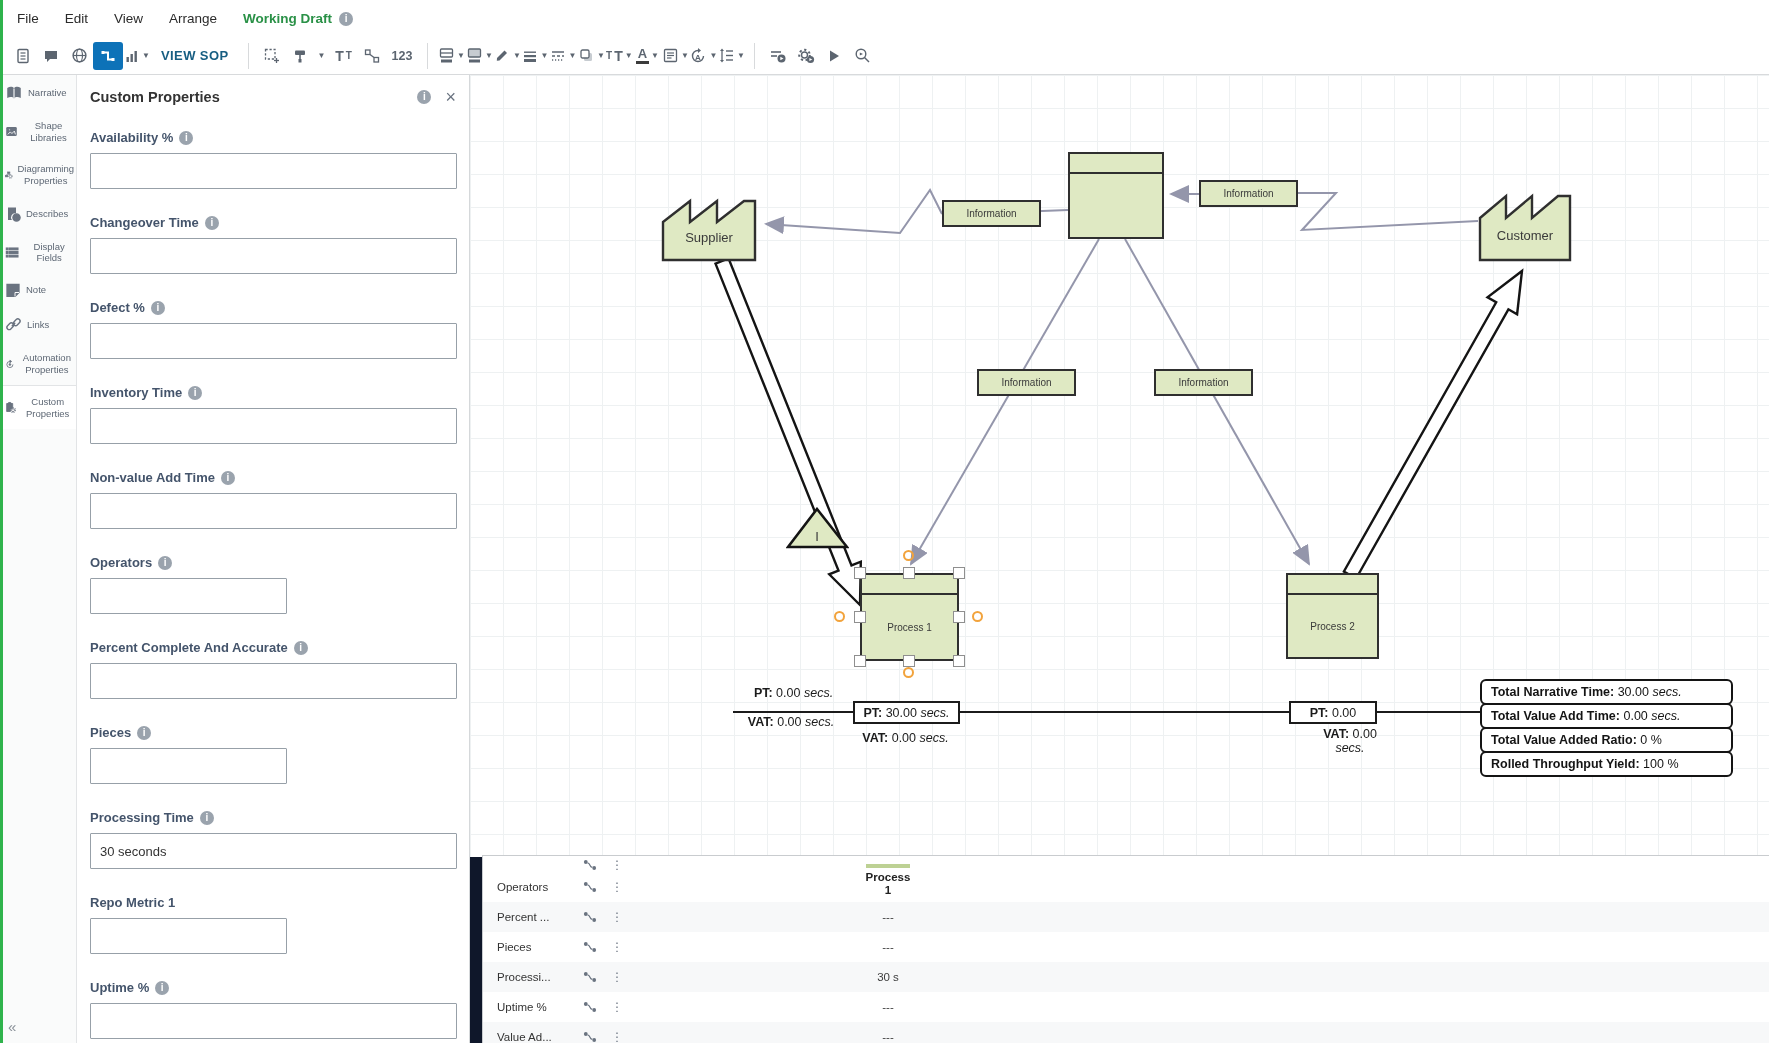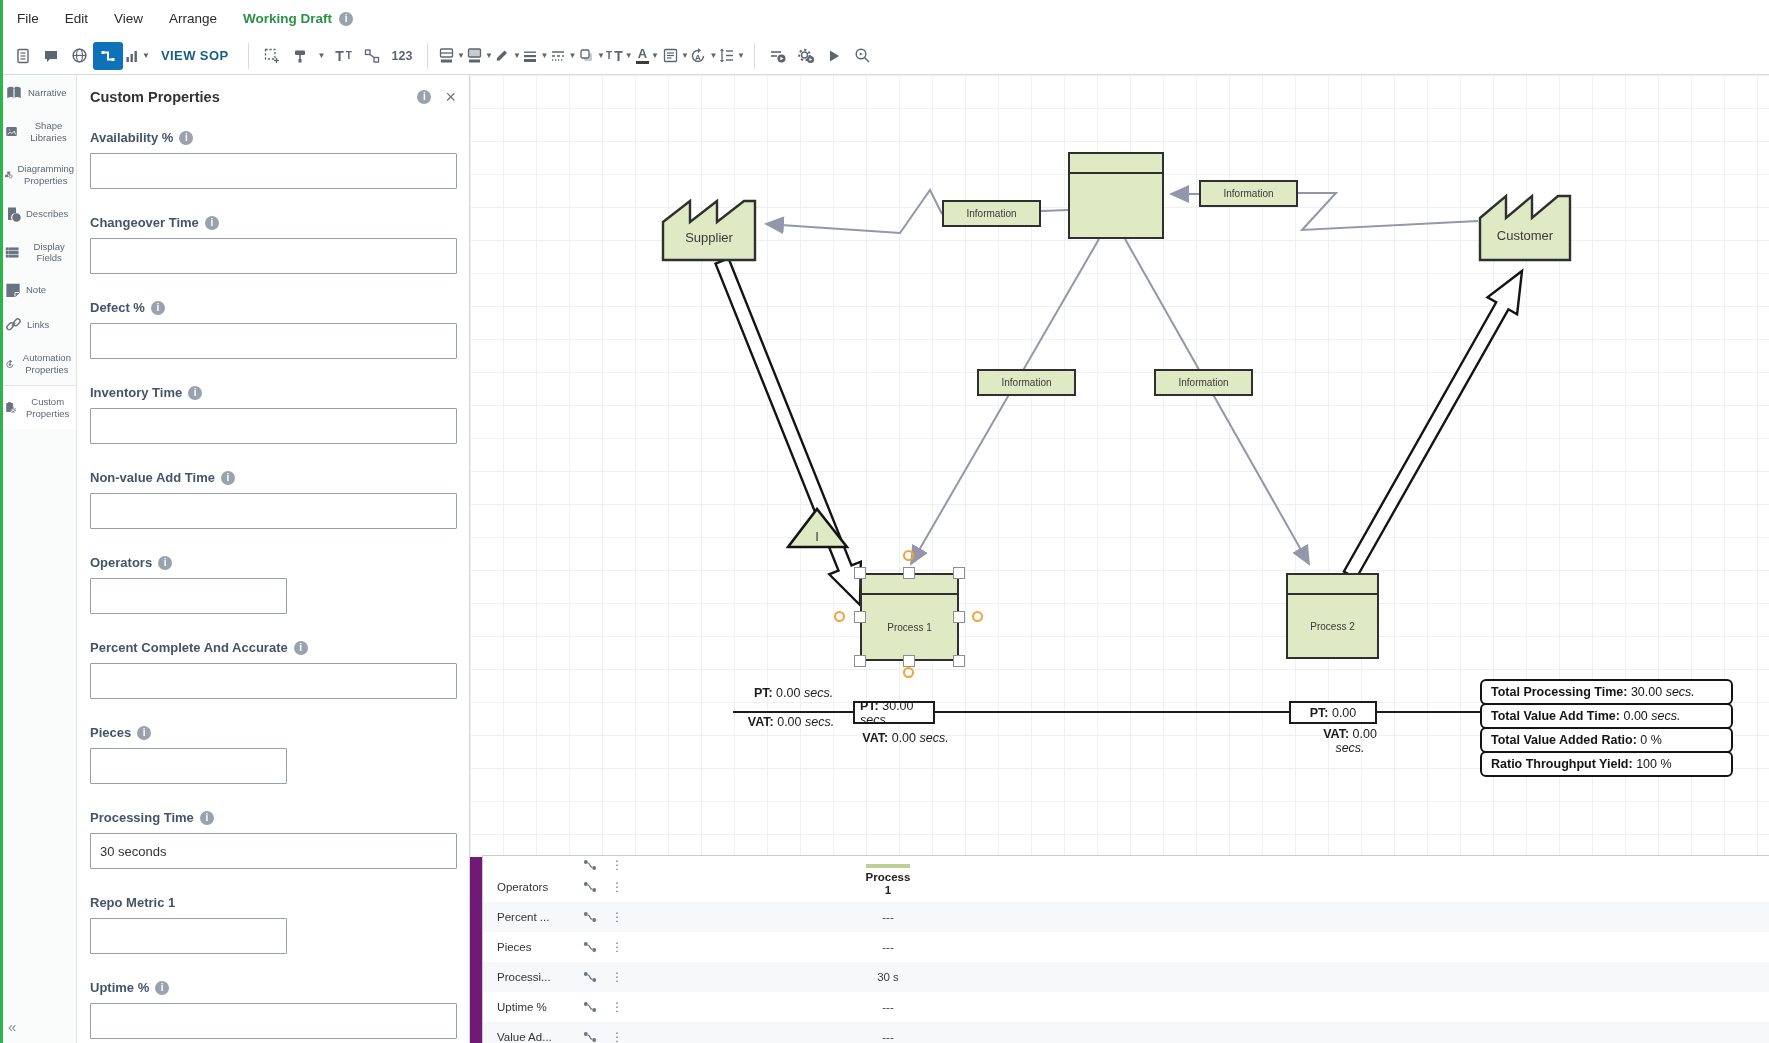--- a/index.html
+++ b/index.html
@@ -1,18 +1,18 @@
 <!DOCTYPE html>
 <html><head>
 <meta charset="utf-8">
 <style>
   * { margin:0; padding:0; box-sizing:border-box; }
   html,body { width:1769px; height:1043px; overflow:hidden; background:#fff;
     font-family:"Liberation Sans", sans-serif; }
-  #app { position:relative; width:1769px; height:1043px; background:#701a75; overflow:hidden;text-decoration:underline; }
+  #app { position:relative; width:1769px; height:1043px; background:#0f172a; overflow:hidden;text-decoration:underline; }
 
   
   .green-strip { position:absolute; left:0; top:0; width:3px; height:1043px; background:#2fb34c; z-index:60; }
   .menubar { position:absolute; left:3px; top:0; width:1766px; height:37px; background:#fff;
     display:flex; align-items:center; padding-left:14px; gap:26px; z-index:50; }
   .menu-item { font-size:13.5px; color:#2b2b2b; cursor:default; }
   .draft-wrap { display:flex; align-items:center; gap:7px; }
   .draft { font-size:13.5px; font-weight:bold; color:#2a9147; }
   .info-dot { display:inline-block; width:14px; height:14px; border-radius:50%; background:#9aa3ad;
     color:#fff; font-size:10px; line-height:14px; text-align:center; font-weight:bold; }
@@ -539,46 +539,46 @@
     <div class="oring" style="left:364px; top:536px;"></div>
     <div class="oring" style="left:502px; top:536px;"></div>
     <div class="oring" style="left:433px; top:592px;"></div>
 
     <div class="tl-text" style="left:266px; top:611px; width:115px;">
       <b>PT:</b> <span>0.00</span> <i>secs.</i>
     </div>
     <div class="tl-text" style="left:260px; top:640px; width:122px;">
       <b>VAT:</b> <span>0.00</span> <i>secs.</i>
     </div>
-    <div class="tl-box" style="left:383px; top:626px; width:82px; height:23px;">
+    <div class="tl-box" style="left:383px; top:626px; width:107px; height:23px;">
       <span><b>PT:</b> <span>30.00</span> <i>secs.</i></span>
     </div>
     <div class="tl-text" style="left:378px; top:656px; width:115px;">
       <b>VAT:</b> <span>0.00</span> <i>secs.</i>
     </div>
     <div class="tl-box" style="left:819px; top:626px; width:88px; height:23px;">
       <span><b>PT:</b> <span>0.00</span></span>
     </div>
     <div class="tl-text" style="left:840px; top:652px; width:80px;">
       <div><b>VAT:</b> <span>0.00</span></div>
       <div><i>secs.</i></div>
     </div>
 
     <div class="summary">
       <div class="sumrow">
-        <b>Total Processing Time:</b> <span>30.00</span> <i>secs.</i>
+        <b>Total Narrative Time:</b> <span>30.00</span> <i>secs.</i>
       </div>
       <div class="sumrow">
         <b>Total Value Add Time:</b> <span>0.00</span> <i>secs.</i>
       </div>
       <div class="sumrow">
         <b>Total Value Added Ratio:</b> <span>0</span> <span>%</span>
       </div>
       <div class="sumrow">
-        <b>Ratio Throughput Yield:</b> <span>100</span> <span>%</span>
+        <b>Rolled Throughput Yield:</b> <span>100</span> <span>%</span>
       </div>
     </div>
   </div>
 
   <div class="btable">
     <div class="col-head">
       <div class="greenbar"></div>
       <div class="h1">Process</div>
       <div class="h2">1</div>
     </div>

